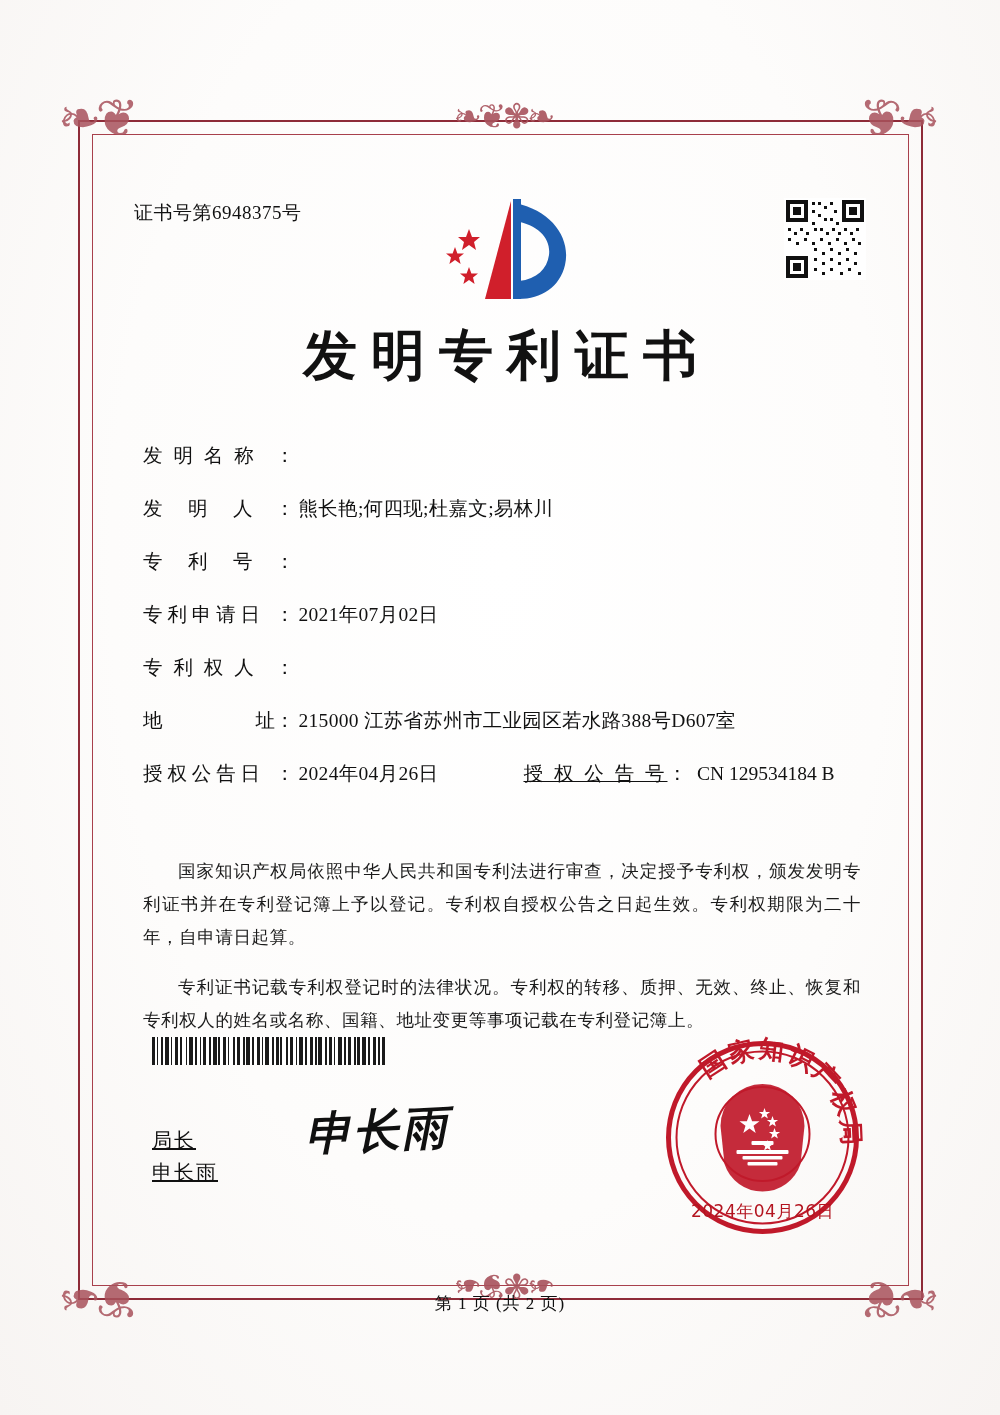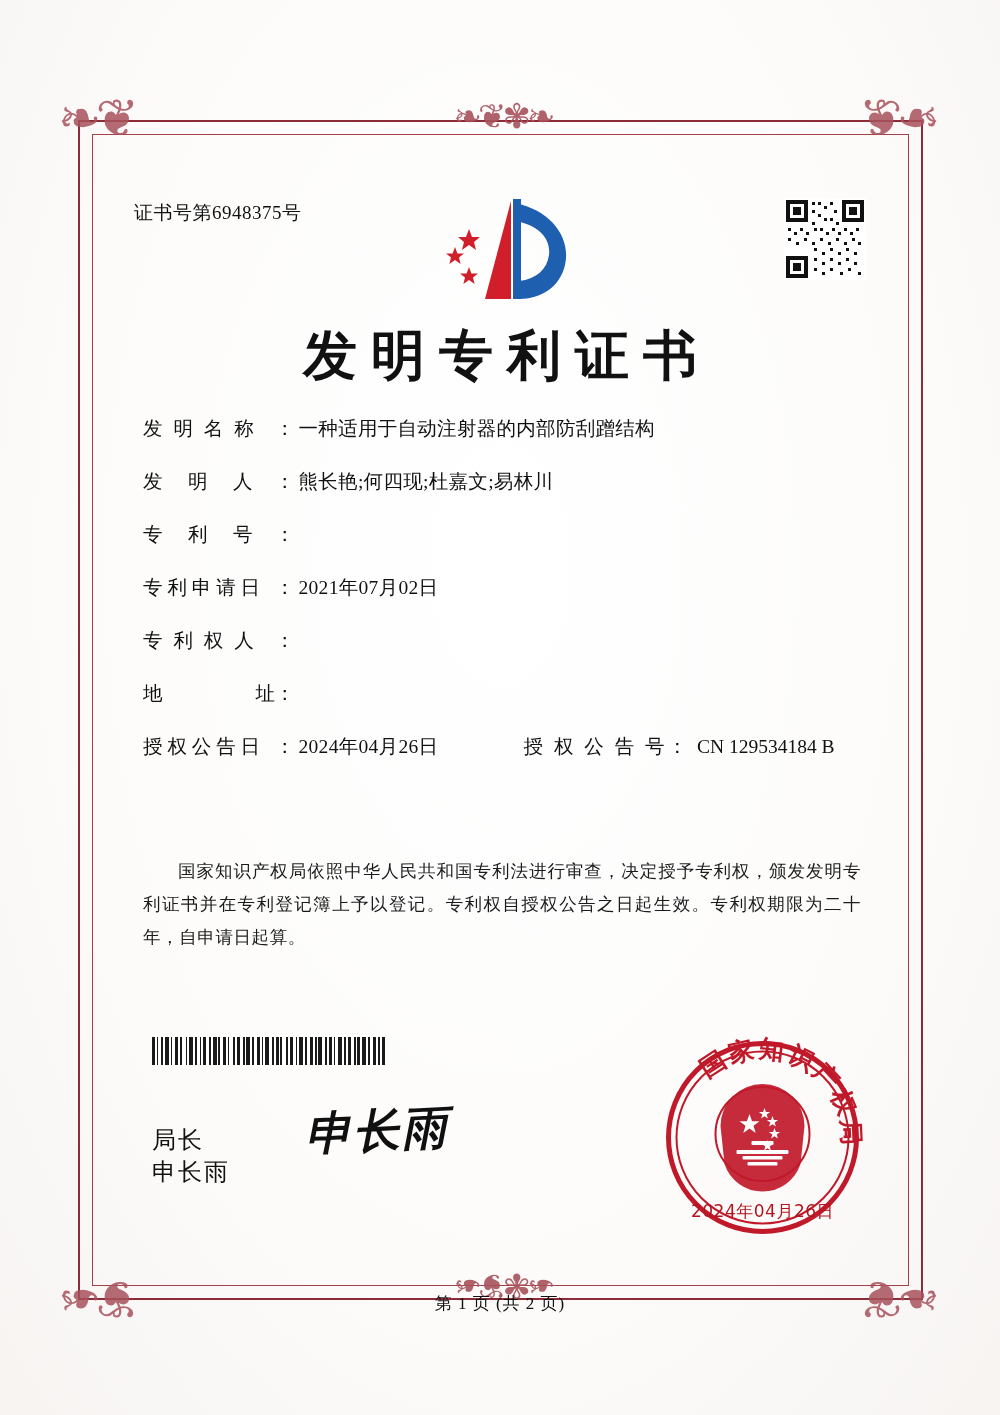--- a/index.html
+++ b/index.html
@@ -130,21 +130,21 @@
     letter-spacing: 14px;
     text-indent: 14px;
     color: #111;
     font-family: "DejaVu Sans", "Liberation Sans", sans-serif;
   }
 
   
   .fields {
     position: absolute;
     left: 143px;
-    top: 415px;
+    top: 442px;
     width: 730px;
   }
   .field-row {
     display: flex;
     align-items: baseline;
     margin-bottom: 26px;
     font-size: 19.5px;
     color: #111;
   }
   .field-label {
@@ -163,20 +163,21 @@
     letter-spacing: .3px;
   }
   .field-row.split .field-value {
     flex: 0 0 auto;
     width: 225px;
   }
   .field-label2 {
     flex: 0 0 auto;
     letter-spacing: 3px;
     white-space: nowrap;
+    text-decoration: underline;
   }
   .field-value2 {
     flex: 1 1 auto;
     padding-left: 6px;
   }
 
   
   .paras {
     position: absolute;
     left: 143px;
@@ -209,24 +210,25 @@
     display: block;
     height: 100%;
     background: #1a1a1a;
   }
 
   
   .sig-label {
     position: absolute;
     left: 152px;
     top: 1124px;
-    font-size: 24px;
+    font-size: 20px;
     line-height: 32px;
     letter-spacing: 2px;
     color: #111;
+    text-decoration: underline;
   }
   .sig-script {
     position: absolute;
     left: 305px;
     top: 1098px;
     width: 240px;
     font-size: 46px;
     color: #101010;
     font-family: "DejaVu Serif", serif;
     font-style: italic;
@@ -382,21 +384,20 @@
     </svg>
   </div>
 
   <div class="title">发明专利证书</div>
 
   <div class="fields">
 
     <div class="field-row">
       <span class="field-label">发 明 名 称</span>
       <span class="field-colon">：</span>
-      <span class="field-value">一种适用于自动注射器的内部防刮蹭结构</span>
     </div>
 
     <div class="field-row">
       <span class="field-label">发　明　人</span>
       <span class="field-colon">：</span>
       <span class="field-value">熊长艳;何四现;杜嘉文;易林川</span>
     </div>
 
     <div class="field-row">
       <span class="field-label">专　利　号</span>
@@ -410,35 +411,37 @@
     </div>
 
     <div class="field-row">
       <span class="field-label">专 利 权 人</span>
       <span class="field-colon">：</span>
     </div>
 
     <div class="field-row">
       <span class="field-label">地　　　　址</span>
       <span class="field-colon">：</span>
+      <span class="field-value">215000 江苏省苏州市工业园区若水路388号D607室</span>
     </div>
 
     <div class="field-row split">
       <span class="field-label tight">授 权 公 告 日</span>
       <span class="field-colon">：</span>
       <span class="field-value">2024年04月26日</span>
       <span class="field-label2">授 权 公 告 号</span>
       <span class="field-colon">：</span>
       <span class="field-value2">CN 129534184 B</span>
     </div>
 
   </div>
 
   <div class="paras">
     <p>国家知识产权局依照中华人民共和国专利法进行审查，决定授予专利权，颁发发明专利证书并在专利登记簿上予以登记。专利权自授权公告之日起生效。专利权期限为二十年，自申请日起算。</p>
+    <p>专利证书记载专利权登记时的法律状况。专利权的转移、质押、无效、终止、恢复和专利权人的姓名或名称、国籍、地址变更等事项记载在专利登记簿上。</p>
   </div>
 
   <div class="barcode">
     <i style="width:3px"></i>
       <i style="width:2px;background:#fff"></i>
       <i style="width:1px"></i>
       <i style="width:3px;background:#fff"></i>
     <i style="width:2px"></i>
       <i style="width:2px;background:#fff"></i>
       <i style="width:4px"></i>

